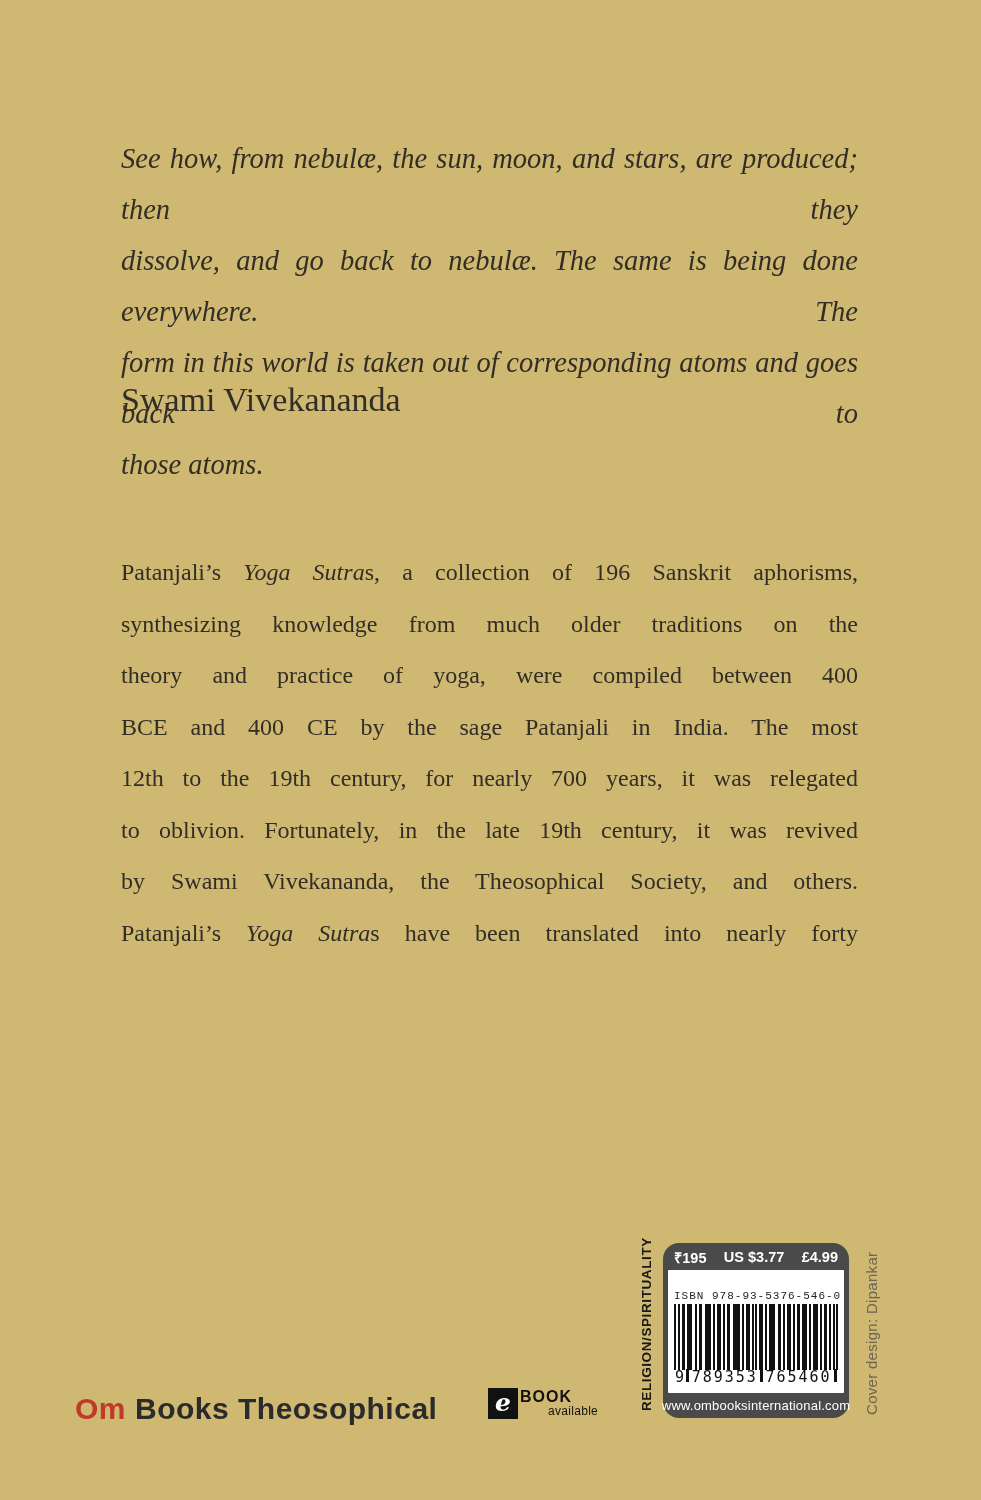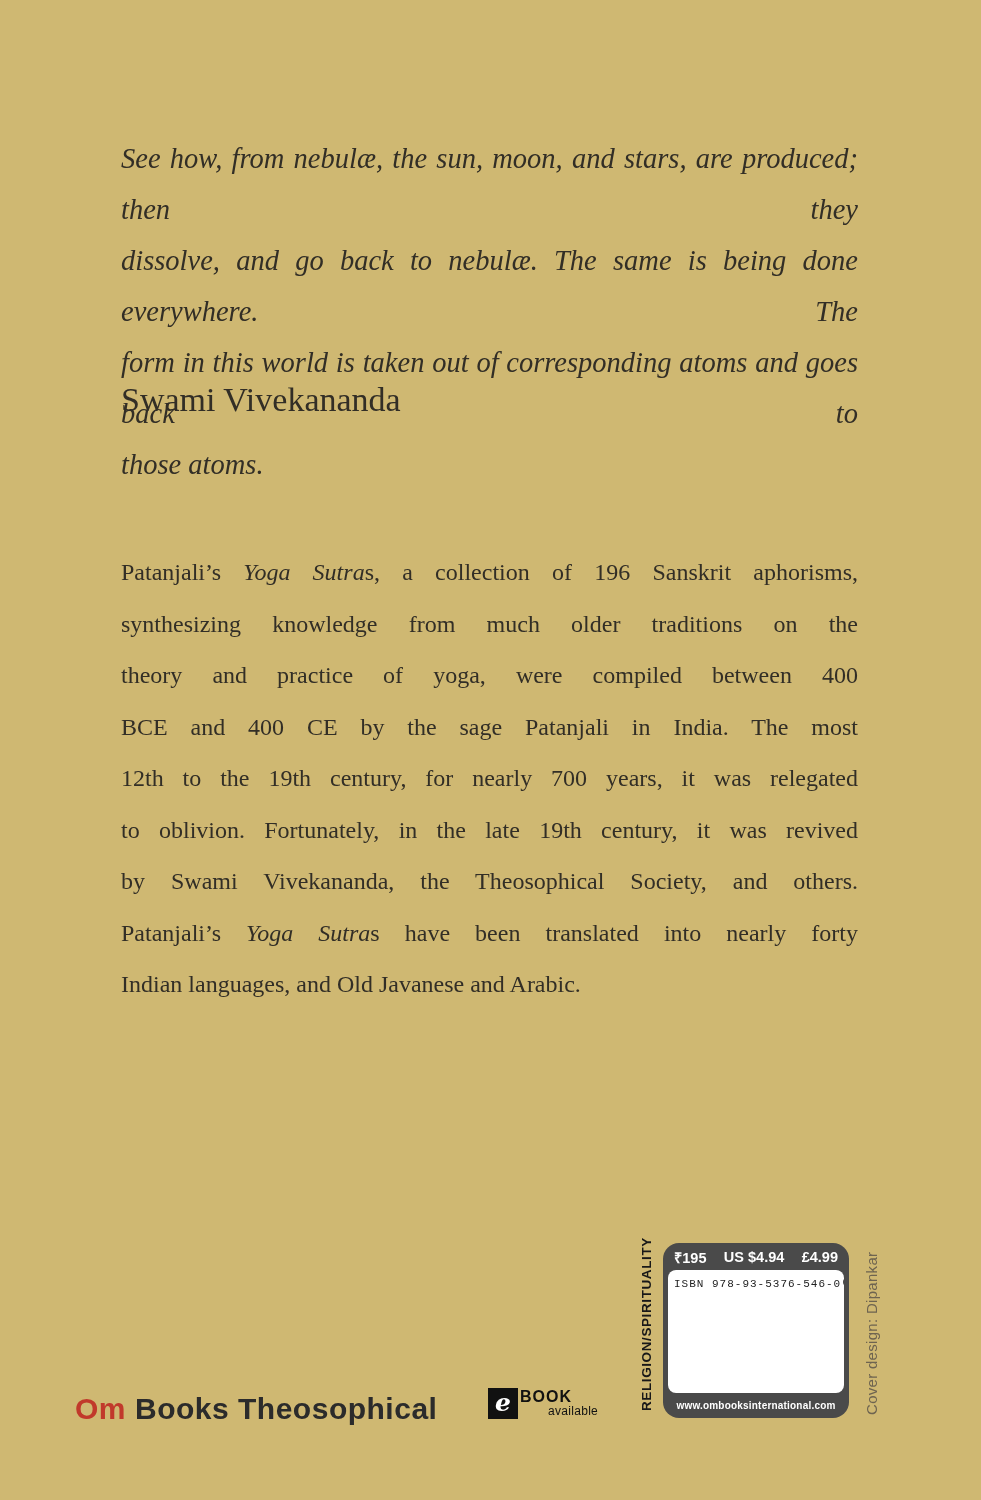--- a/index.html
+++ b/index.html
@@ -78,38 +78,38 @@
     position:absolute;left:663px;top:1243px;width:186px;height:175px;
     background:var(--barcode-band);border-radius:16px;
     display:flex;flex-direction:column;
     font-family:"Liberation Sans",sans-serif;
   }
   .prices{
     height:25px;display:flex;align-items:center;justify-content:space-between;
     padding:3px 11px 0;color:#fff;font-weight:bold;font-size:14.5px;white-space:nowrap;
   }
   .wpanel{
-    margin:2px 5px 0;background:#fff;border-radius:8px;flex:1;
-    padding:8px 6px 3px;display:flex;flex-direction:row;overflow:hidden;
+    margin:2px 5px 0;background:#fff;border-radius:1px;flex:1;
+    padding:20px 6px 3px;display:flex;flex-direction:column;overflow:hidden;
   }
   .isbn{
     font-family:"Liberation Mono",monospace;font-size:11px;letter-spacing:1px;
     color:#222;text-align:center;white-space:nowrap;
   }
   .bars{width:100%;height:66px;margin-top:2px;}
   .digits{
     display:flex;justify-content:space-between;align-items:flex-start;
     padding:0 1px;margin-top:-1px;
     font-family:"DejaVu Sans Mono",monospace;font-size:15px;color:#111;line-height:17px;
   }
   .digits .grp{letter-spacing:2px;}
   .gbar{width:3px;height:13px;background:#111;}
   .website{
     height:25px;display:flex;align-items:center;justify-content:center;
-    color:#fff;font-weight:bold;font-size:10px;letter-spacing:.2px;white-space:nowrap;
+    color:#fff;font-weight:normal;font-size:13px;letter-spacing:.2px;white-space:nowrap;
   }
 </style>
 </head>
 <body>
 
 <div class="cover">
 
   <div class="quote">
     <div class="jline">See how, from nebulæ, the sun, moon, and stars, are produced; then they</div>
     <div class="jline">dissolve, and go back to nebulæ. The same is being done everywhere. The</div>
@@ -120,21 +120,20 @@
 
   <div class="desc">
     <div class="jline"><span>Patanjali’s </span><span class="it">Yoga Sutra</span><span>s, a collection of 196 Sanskrit aphorisms,</span></div>
     <div class="jline">synthesizing knowledge from much older traditions on the</div>
     <div class="jline">theory and practice of yoga, were compiled between 400</div>
     <div class="jline">BCE and 400 CE by the sage Patanjali in India. The most</div>
     <div class="jline">12th to the 19th century, for nearly 700 years, it was relegated</div>
     <div class="jline">to oblivion. Fortunately, in the late 19th century, it was revived</div>
     <div class="jline">by Swami Vivekananda, the Theosophical Society, and others.</div>
     <div class="jline"><span>Patanjali’s </span><span class="it">Yoga Sutra</span><span>s have been translated into nearly forty</span></div>
-    <div class="lastline">Indian languages, and Old Javanese and Arabic.</div>
   </div>
 
   <div class="publisher">
     <span class="om">Om</span><span>Books Theosophical</span>
   </div>
 
   <div class="ebook">
     <span class="esq">e</span>
     <span class="etxt">
       <span class="book">BOOK</span>
@@ -142,21 +141,21 @@
     </span>
   </div>
 
   <div class="vtext spine-cat">RELIGION/SPIRITUALITY</div>
 
   <div class="vtext credit">Cover design: Dipankar</div>
 
   <div class="bpanel">
     <div class="prices">
       <span>₹195</span>
-      <span>US $4.94</span>
+      <span>US $3.77</span>
       <span>£4.99</span>
     </div>
     <div class="wpanel">
       <div class="isbn">ISBN 978-93-5376-546-0</div>
       <svg class="bars" viewBox="0 0 160 66" preserveAspectRatio="none" shape-rendering="crispEdges">
         <g fill="#111">
           <rect x="0" width="2" height="66"></rect>
             <rect x="4" width="2" height="66"></rect>
           <rect x="8" width="3" height="66"></rect>
             <rect x="13" width="5" height="66"></rect>

